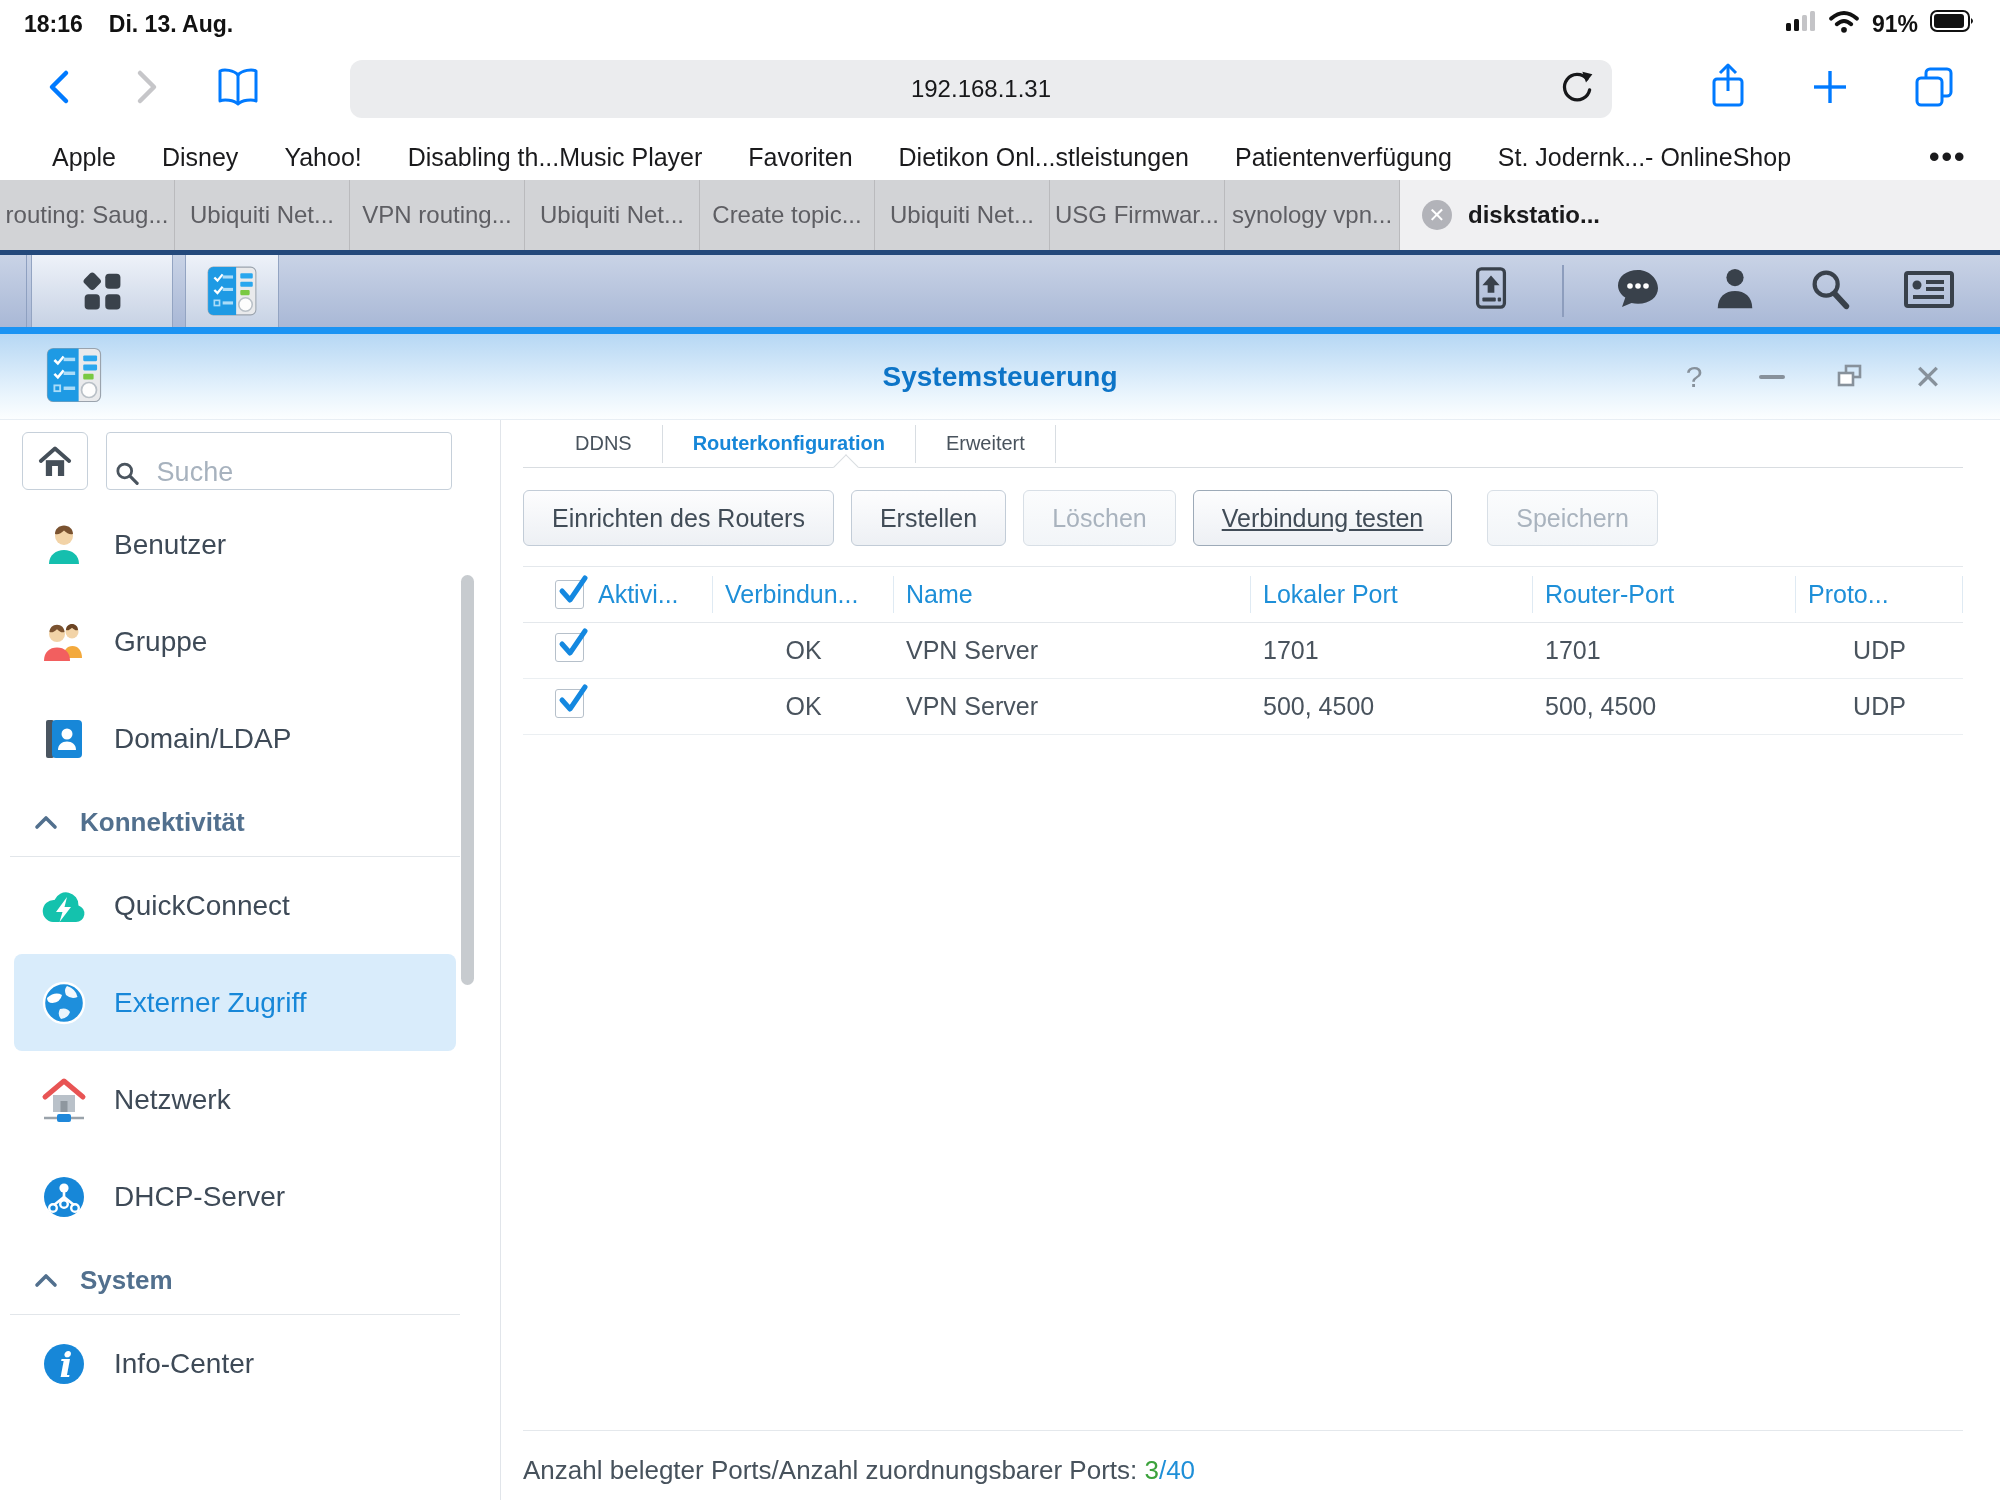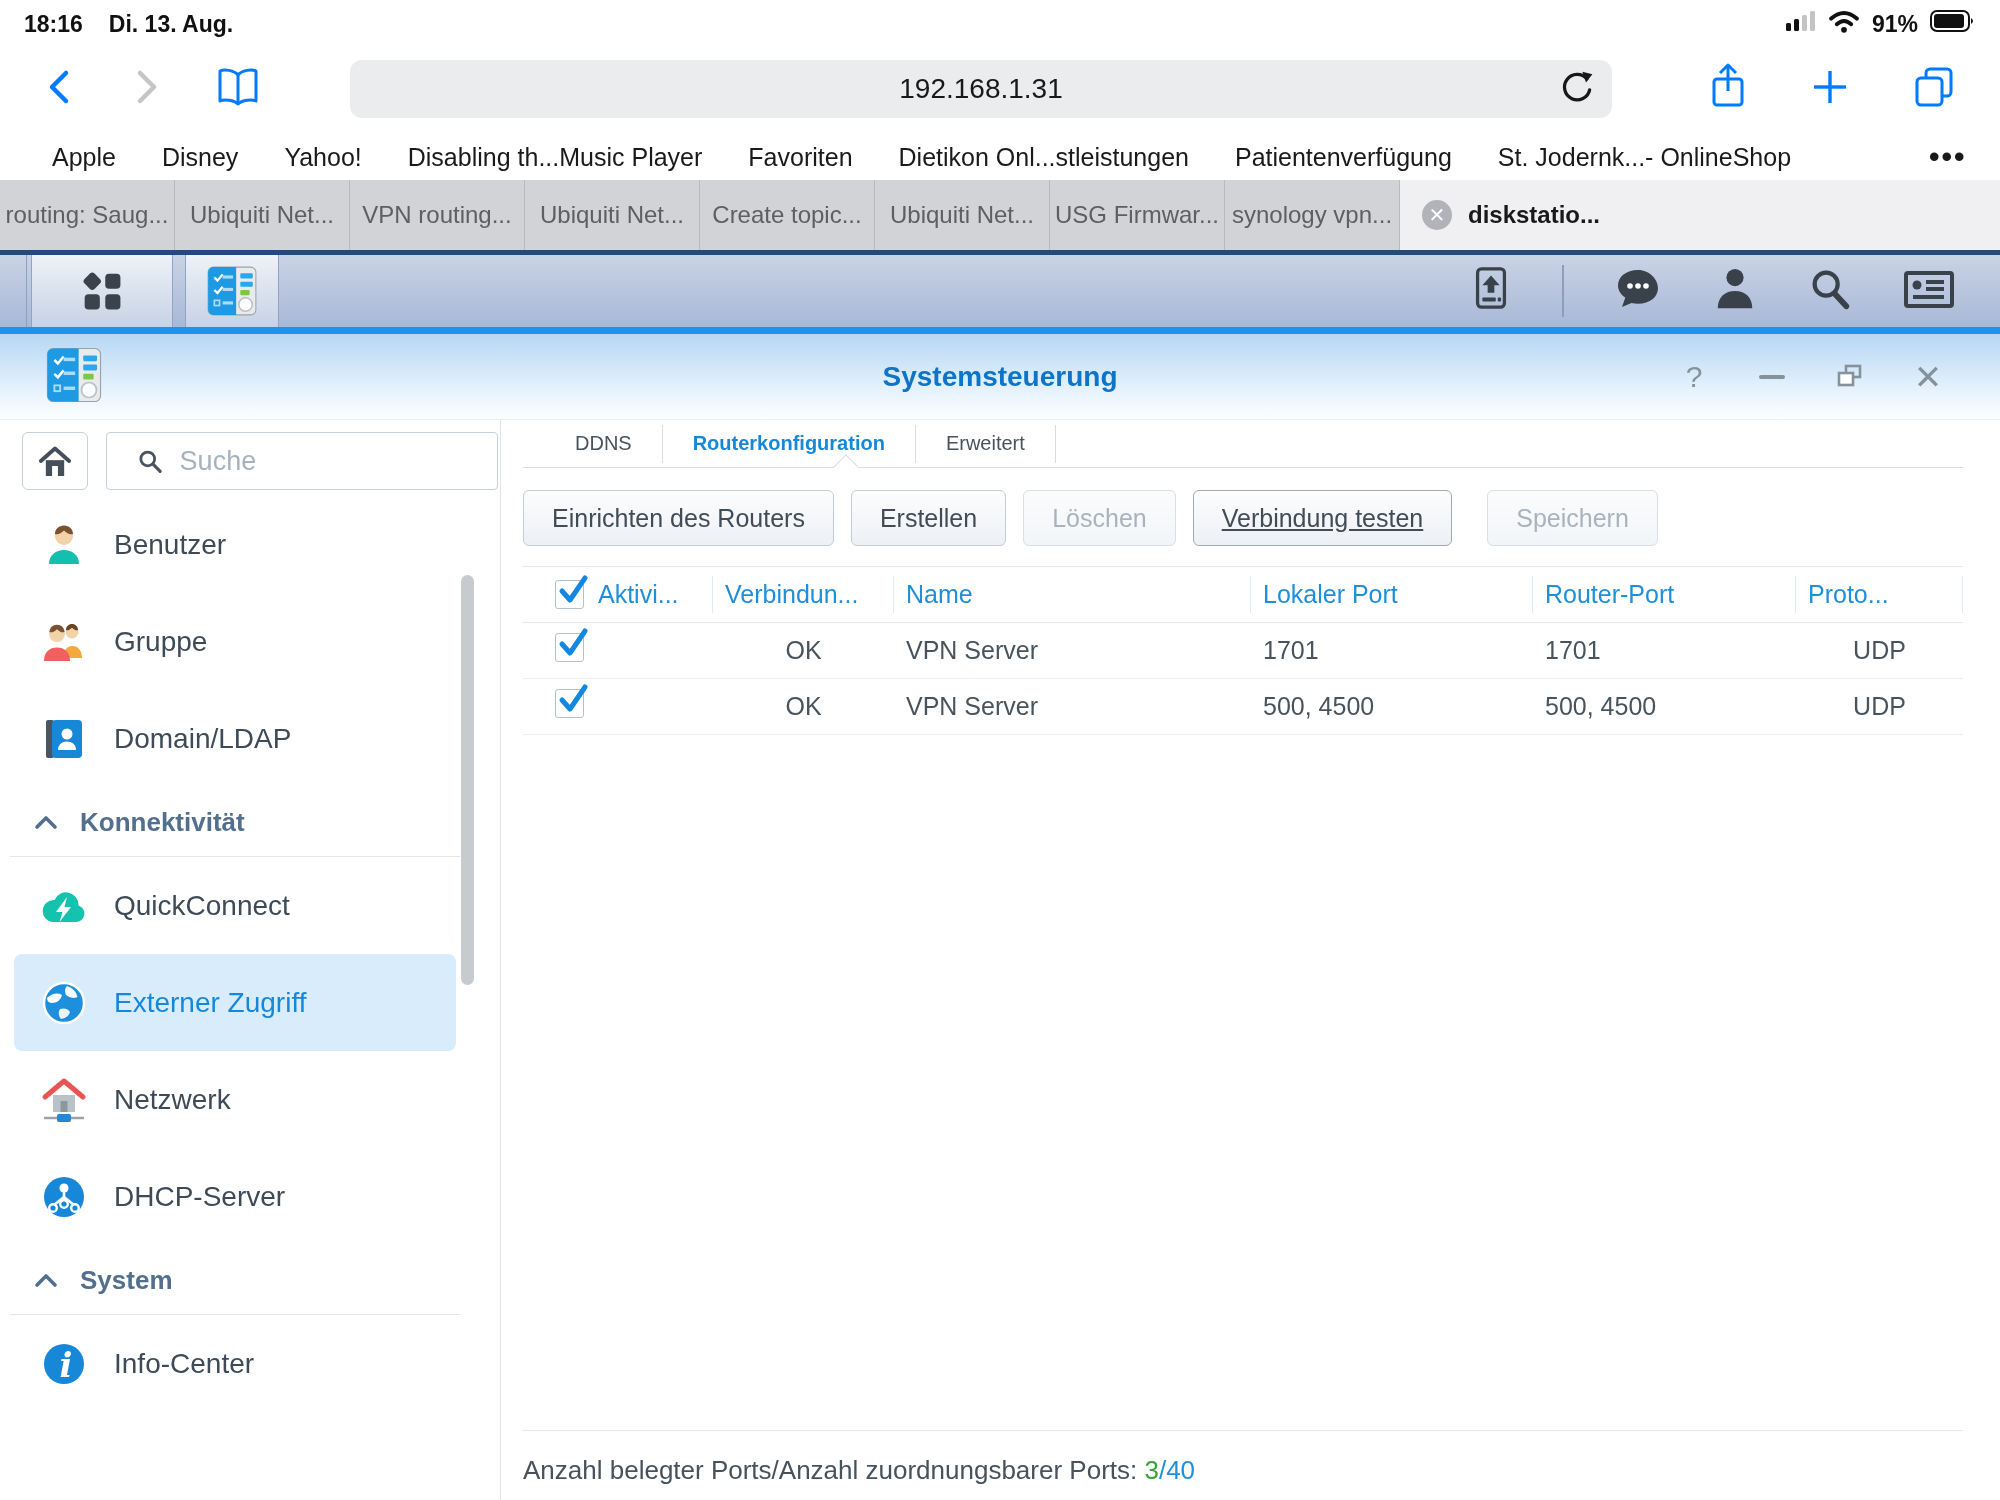--- a/index.html
+++ b/index.html
@@ -8,21 +8,21 @@
 
   
   .ios-status{height:40px;display:flex;justify-content:space-between;align-items:center;padding:4px 24px 0 24px;font-size:23px;font-weight:700;color:#111;}
   .ios-left{display:flex;gap:26px;align-items:center;}
   .ios-right{display:flex;gap:12px;align-items:center;}
   .ios-right .pct{font-weight:700;}
 
   
   .safari-toolbar{height:90px;display:flex;align-items:center;padding:0 42px;}
   .nav-icons{display:flex;gap:50px;align-items:center;}
-  .url-field{flex:1;margin:0 94px 0 88px;height:58px;background:#ebecee;border-radius:12px;position:relative;display:flex;align-items:center;justify-content:center;font-size:28px;color:#17181a;}
+  .url-field{flex:1;margin:0 94px 0 88px;height:58px;background:#ebecee;border-radius:12px;position:relative;display:flex;align-items:center;justify-content:center;font-size:24px;color:#17181a;}
   .reload-btn{position:absolute;right:16px;top:8px;}
   .right-icons{display:flex;gap:58px;align-items:center;}
 
   
   .bookmarks-bar{height:46px;display:flex;align-items:center;padding-left:52px;gap:46px;font-size:25px;color:#1a1a1c;}
   .bookmark{white-space:nowrap;}
   .bm-more{margin-left:92px;font-size:30px;letter-spacing:2px;font-weight:700;}
 
   
   .tab-strip{height:70px;display:flex;background:#d2d3d6;}
@@ -47,21 +47,21 @@
   .wc{font-size:30px;line-height:1;cursor:pointer;display:flex;align-items:center;justify-content:center;width:32px;height:32px;}
   .wc.min b{display:block;width:26px;height:4px;background:#87919b;border-radius:2px;}
   .wc.close{font-size:34px;}
 
   .win-body{height:1085px;display:flex;border-top:1px solid #e8eef4;box-sizing:border-box;background:#fff;}
 
   
   .sidebar{width:500px;flex-shrink:0;position:relative;}
   .sidebar-top{display:flex;gap:18px;padding:12px 0 0 22px;align-items:center;}
   .home-btn{width:66px;height:58px;border:1px solid #c6d0da;border-radius:6px;background:#fff;display:flex;align-items:center;justify-content:center;cursor:pointer;}
-  .search-box{width:332px;height:56px;border:1px solid #c6d0da;border-radius:4px;display:flex;align-items:center;padding:0 29px;gap:14px;background:#fff;}
+  .search-box{width:332px;height:56px;border:1px solid #c6d0da;border-radius:4px;display:flex;align-items:flex-end;padding:0 6px;gap:14px;background:#fff;}
   .search-box input{border:none;outline:none;font-size:27px;color:#3e4a57;width:100%;background:transparent;font-family:inherit;}
   .search-box input::placeholder{color:#a7b2be;}
   .side-menu{padding-top:6px;}
   .side-item{height:97px;display:flex;align-items:center;gap:26px;margin:0 44px 0 14px;padding-left:26px;font-size:28px;color:#3e4a57;border-radius:8px;cursor:pointer;}
   .side-item.selected{background:#d9ecfb;color:#1787d8;}
   .side-icon{width:48px;height:48px;flex-shrink:0;}
   .side-section{height:70px;display:flex;align-items:center;gap:22px;padding-left:34px;margin-right:40px;font-size:26px;font-weight:700;color:#52708e;position:relative;cursor:pointer;}
   .side-section::after{content:"";position:absolute;left:10px;right:0;bottom:0;height:1px;background:#e2e6ea;}
   .side-scrollbar{position:absolute;right:26px;top:155px;width:13px;height:410px;background:#c7cbcf;border-radius:7px;}
 

